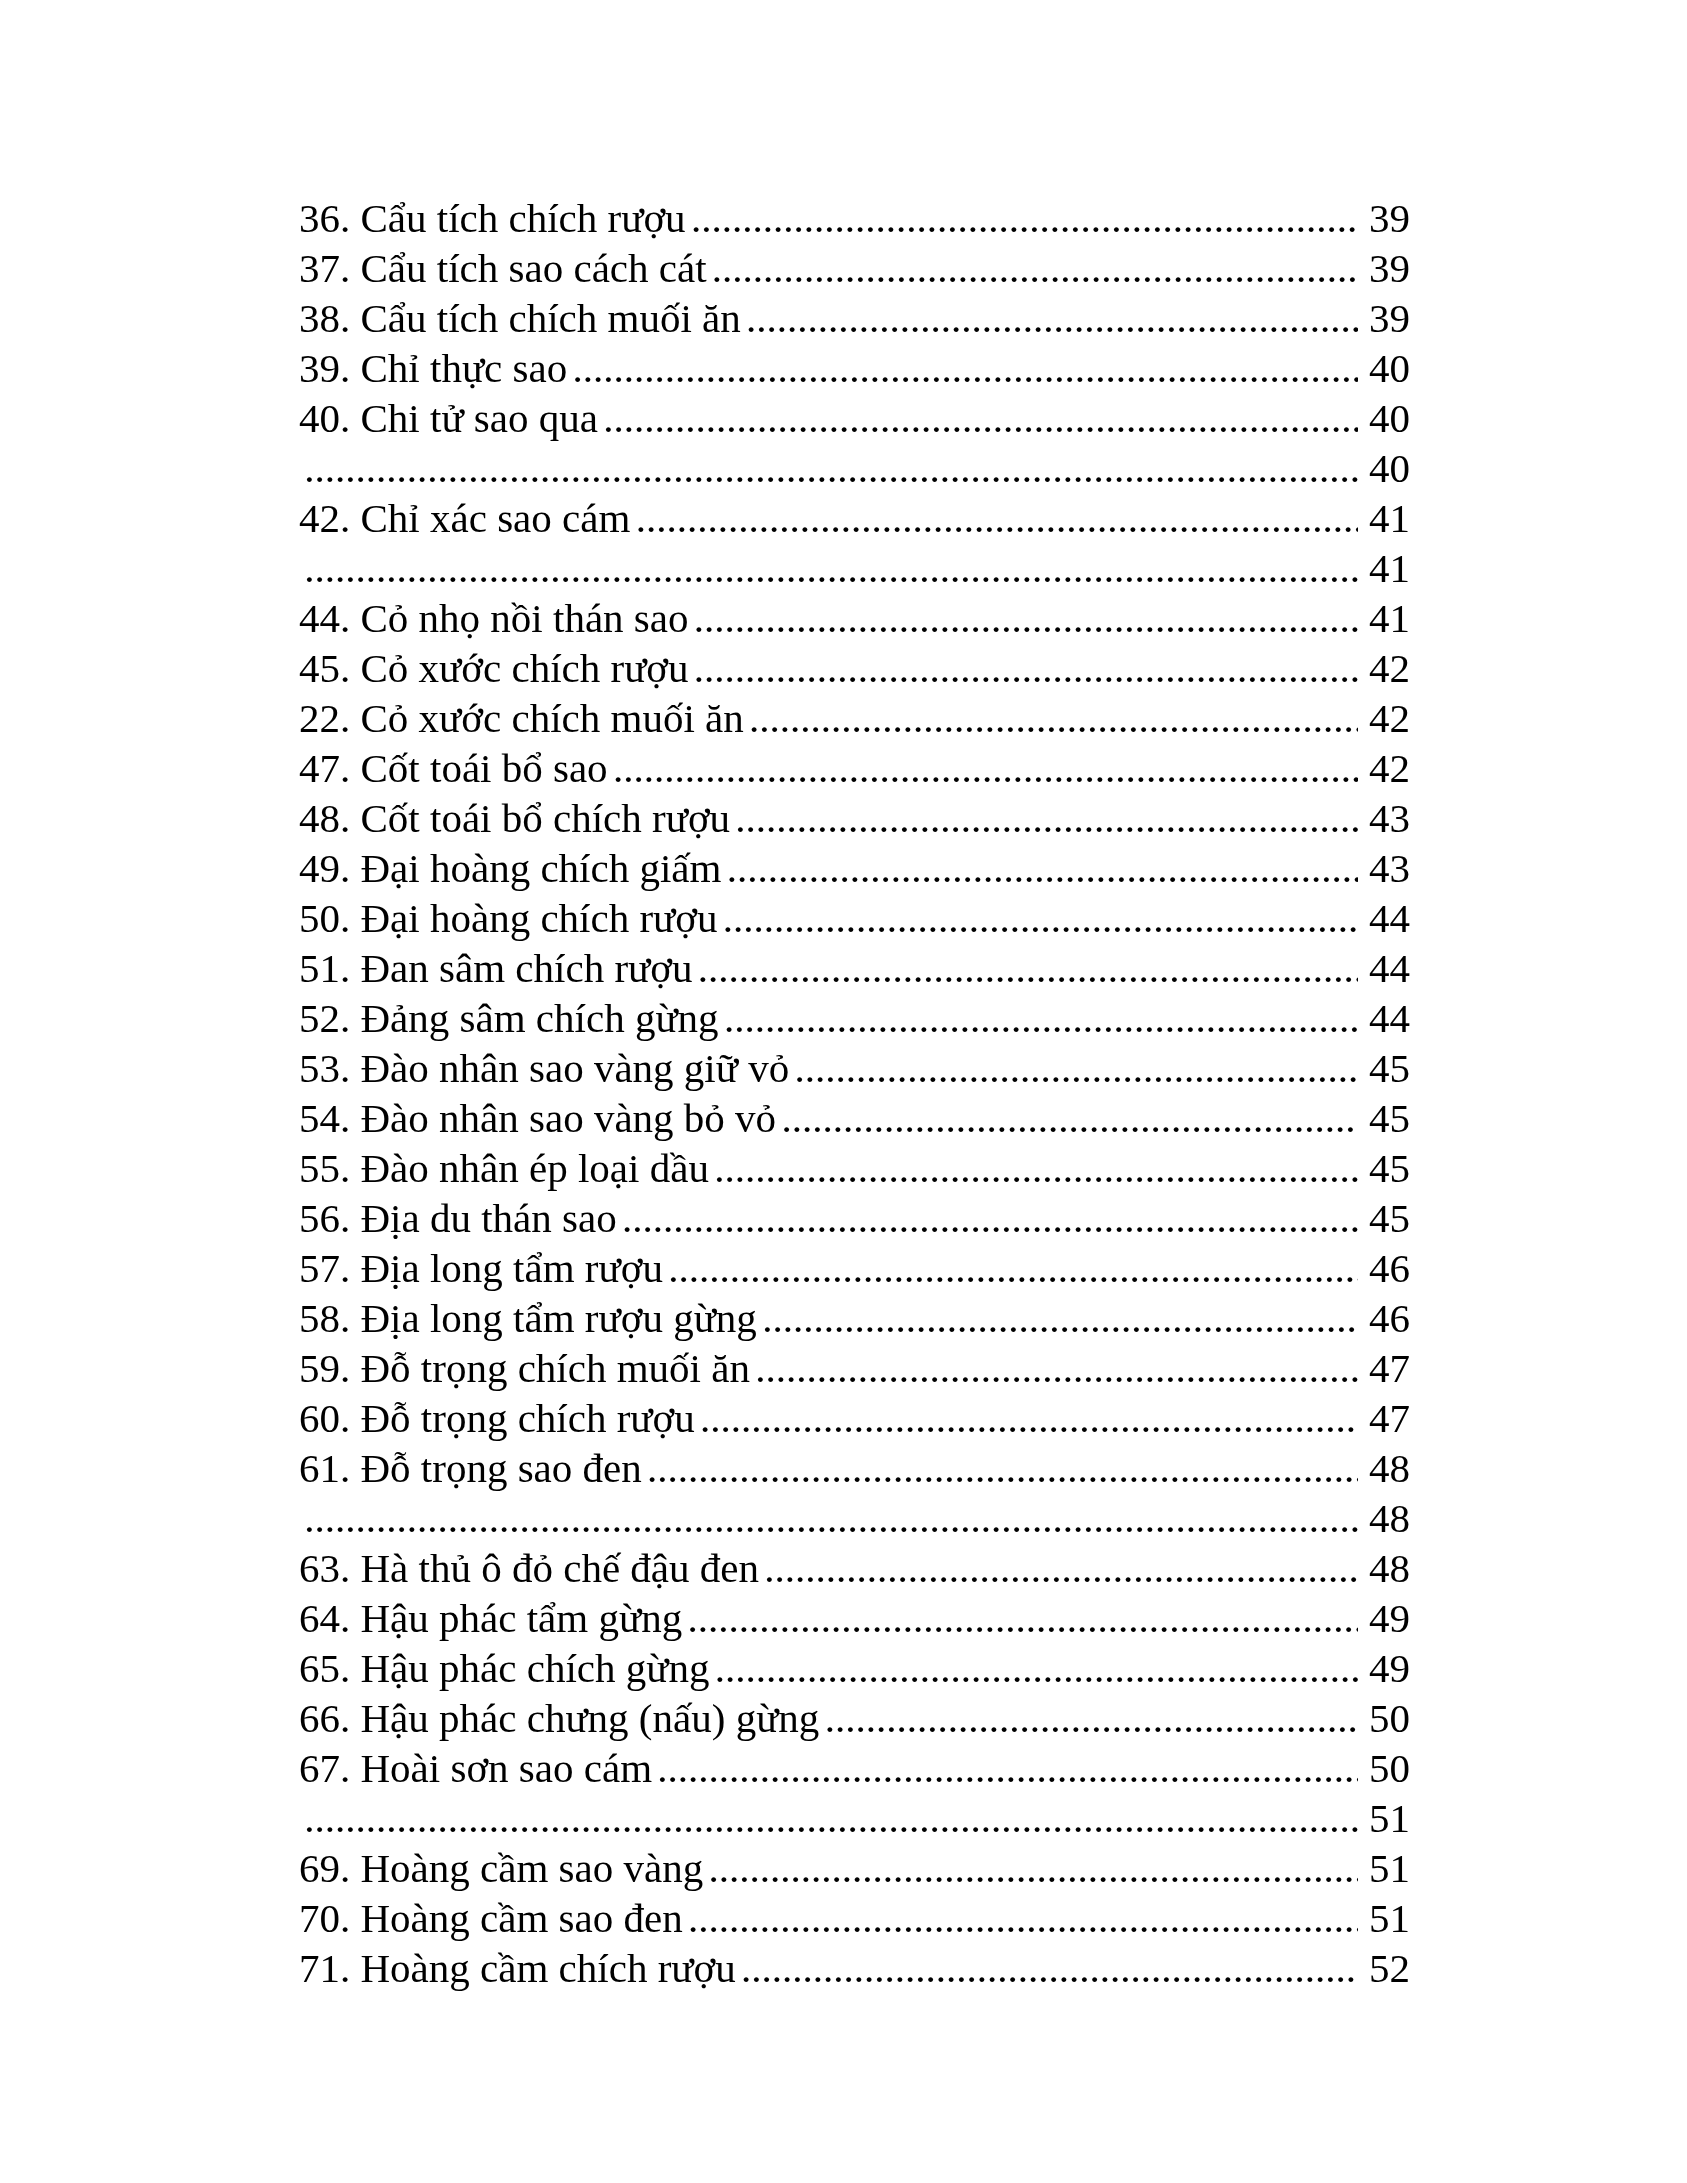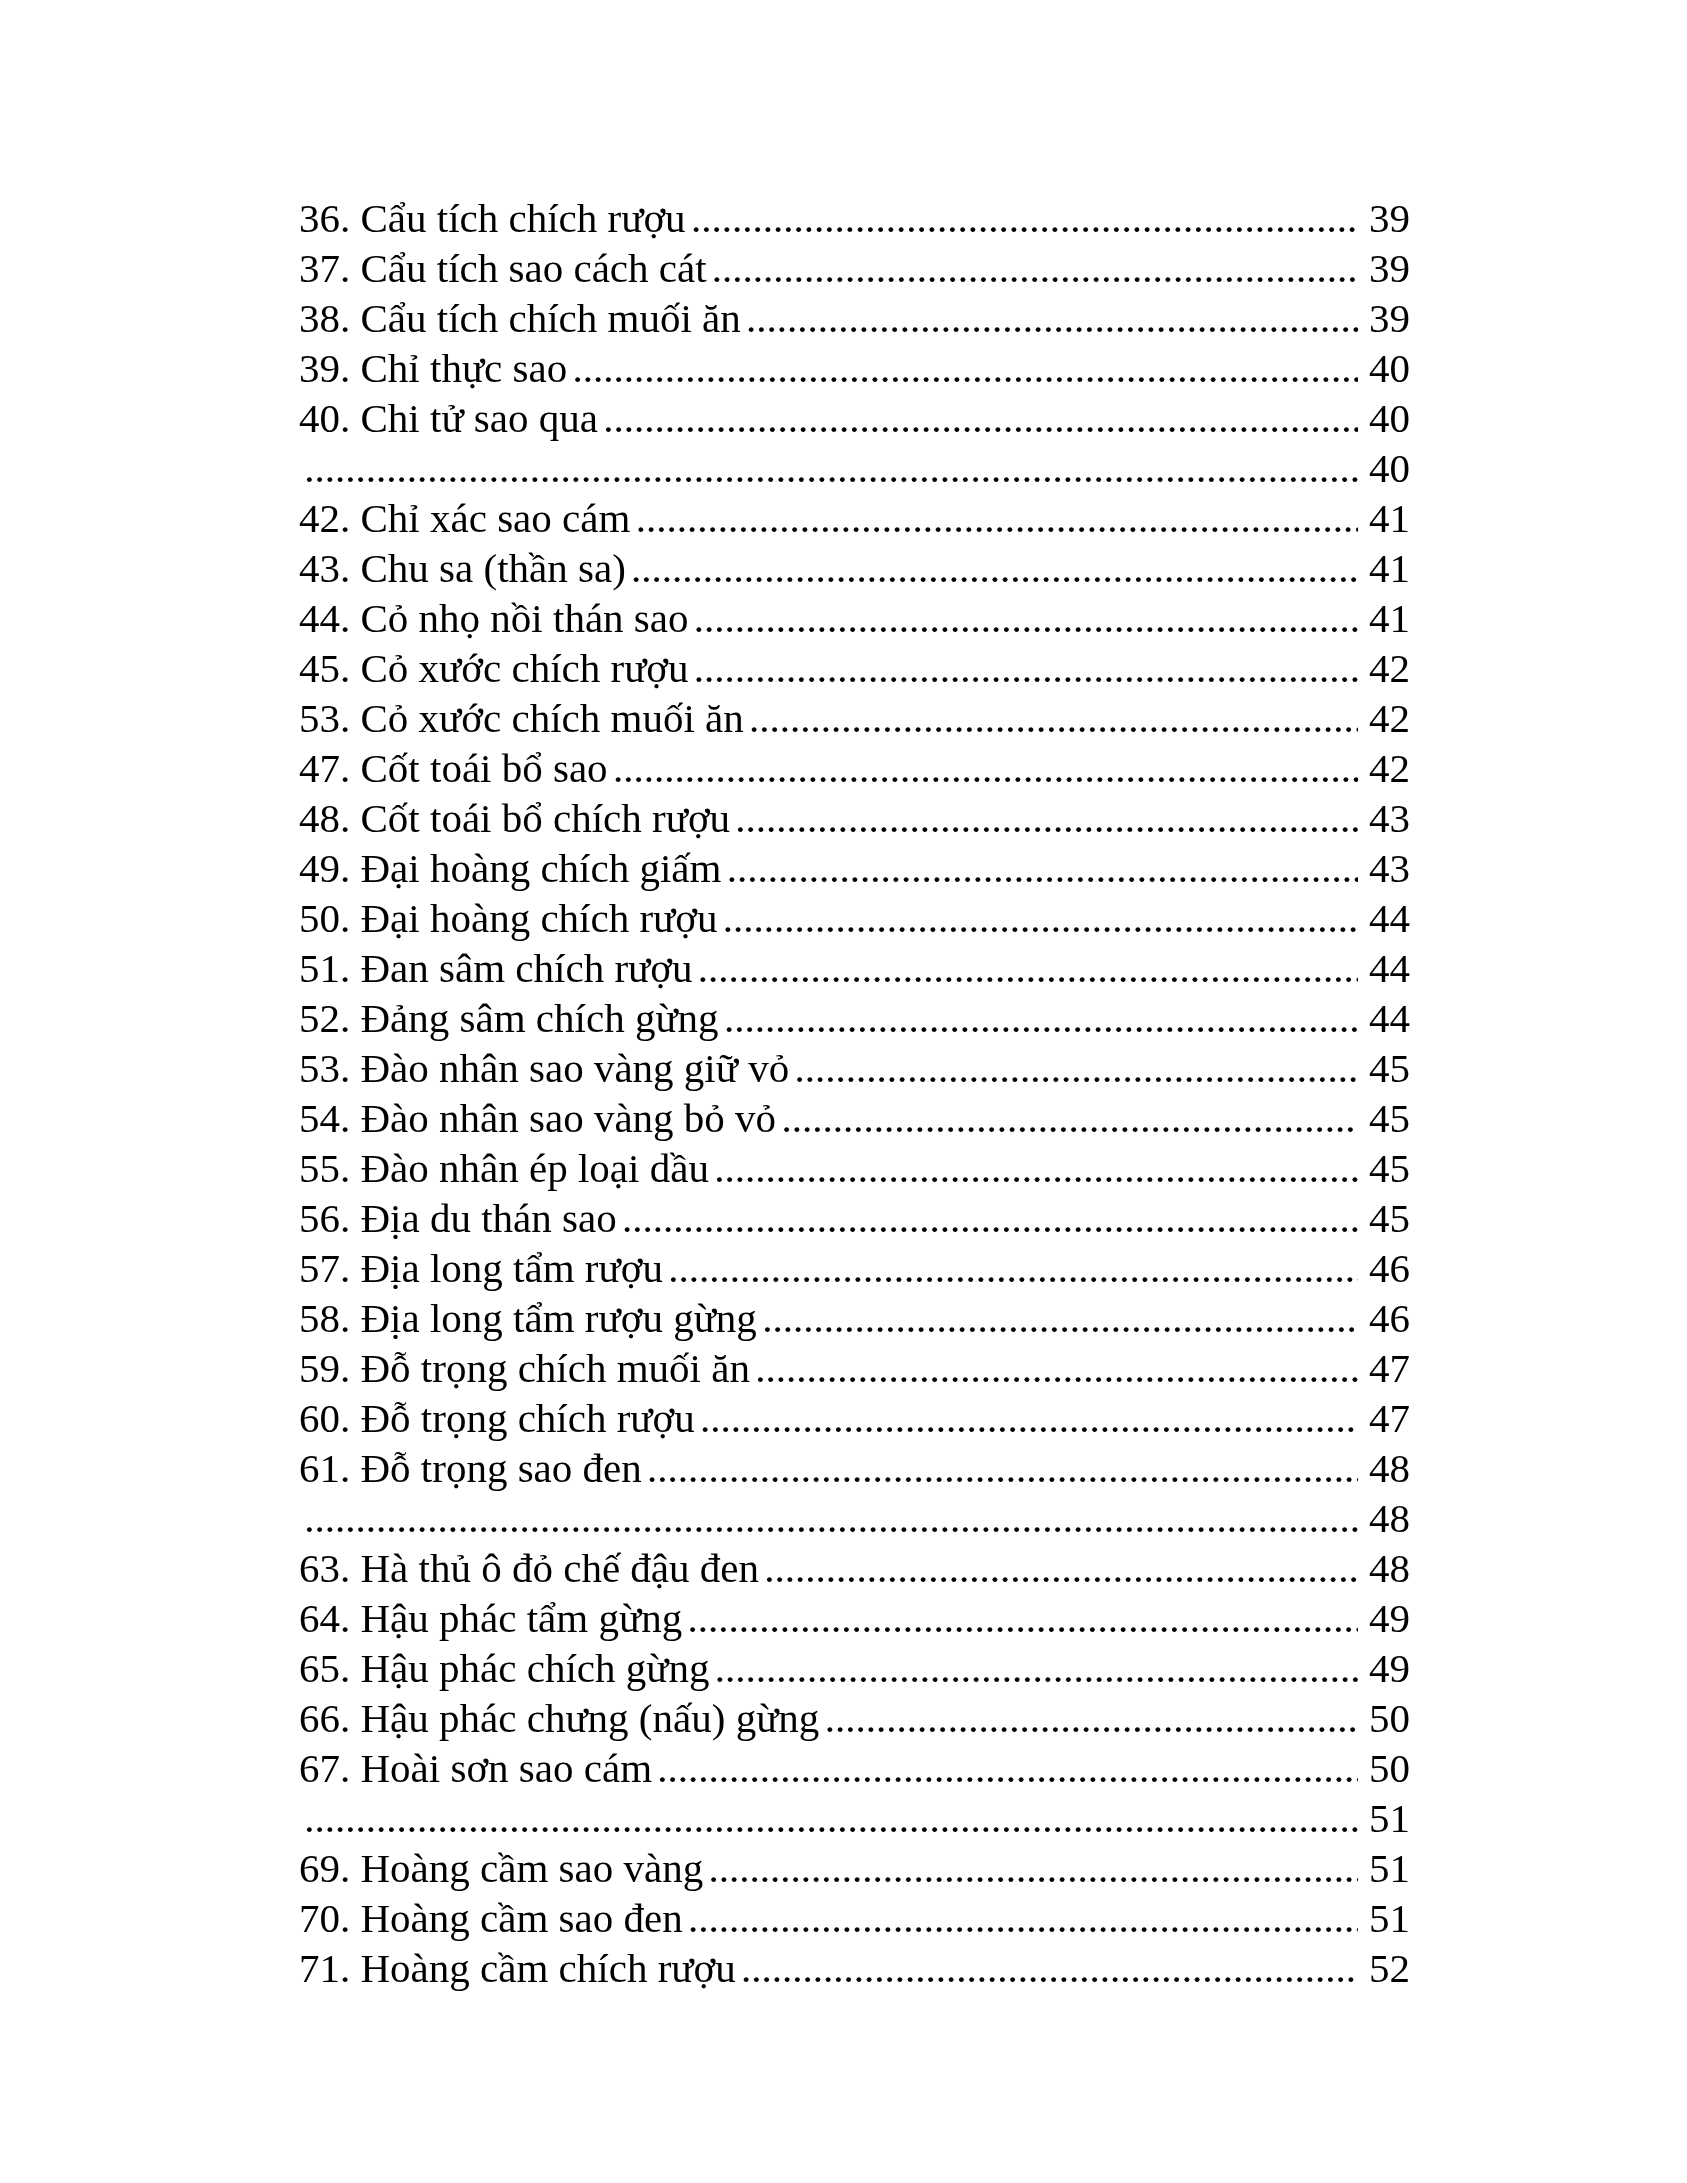--- a/index.html
+++ b/index.html
@@ -84,39 +84,38 @@
     <span class="toc-page">40</span>
   </div>
 
   <div class="toc-row">
     <span class="toc-label">42. Chỉ xác sao cám</span>
     <span class="toc-leader"></span>
     <span class="toc-page">41</span>
   </div>
 
   <div class="toc-row">
-    <span class="toc-label">43. Chu sa (thần sa)</span>
     <span class="toc-leader"></span>
     <span class="toc-page">41</span>
   </div>
 
   <div class="toc-row">
     <span class="toc-label">44. Cỏ nhọ nồi thán sao</span>
     <span class="toc-leader"></span>
     <span class="toc-page">41</span>
   </div>
 
   <div class="toc-row">
     <span class="toc-label">45. Cỏ xước chích rượu</span>
     <span class="toc-leader"></span>
     <span class="toc-page">42</span>
   </div>
 
   <div class="toc-row">
-    <span class="toc-label">53. Cỏ xước chích muối ăn</span>
+    <span class="toc-label">22. Cỏ xước chích muối ăn</span>
     <span class="toc-leader"></span>
     <span class="toc-page">42</span>
   </div>
 
   <div class="toc-row">
     <span class="toc-label">47. Cốt toái bổ sao</span>
     <span class="toc-leader"></span>
     <span class="toc-page">42</span>
   </div>
 

